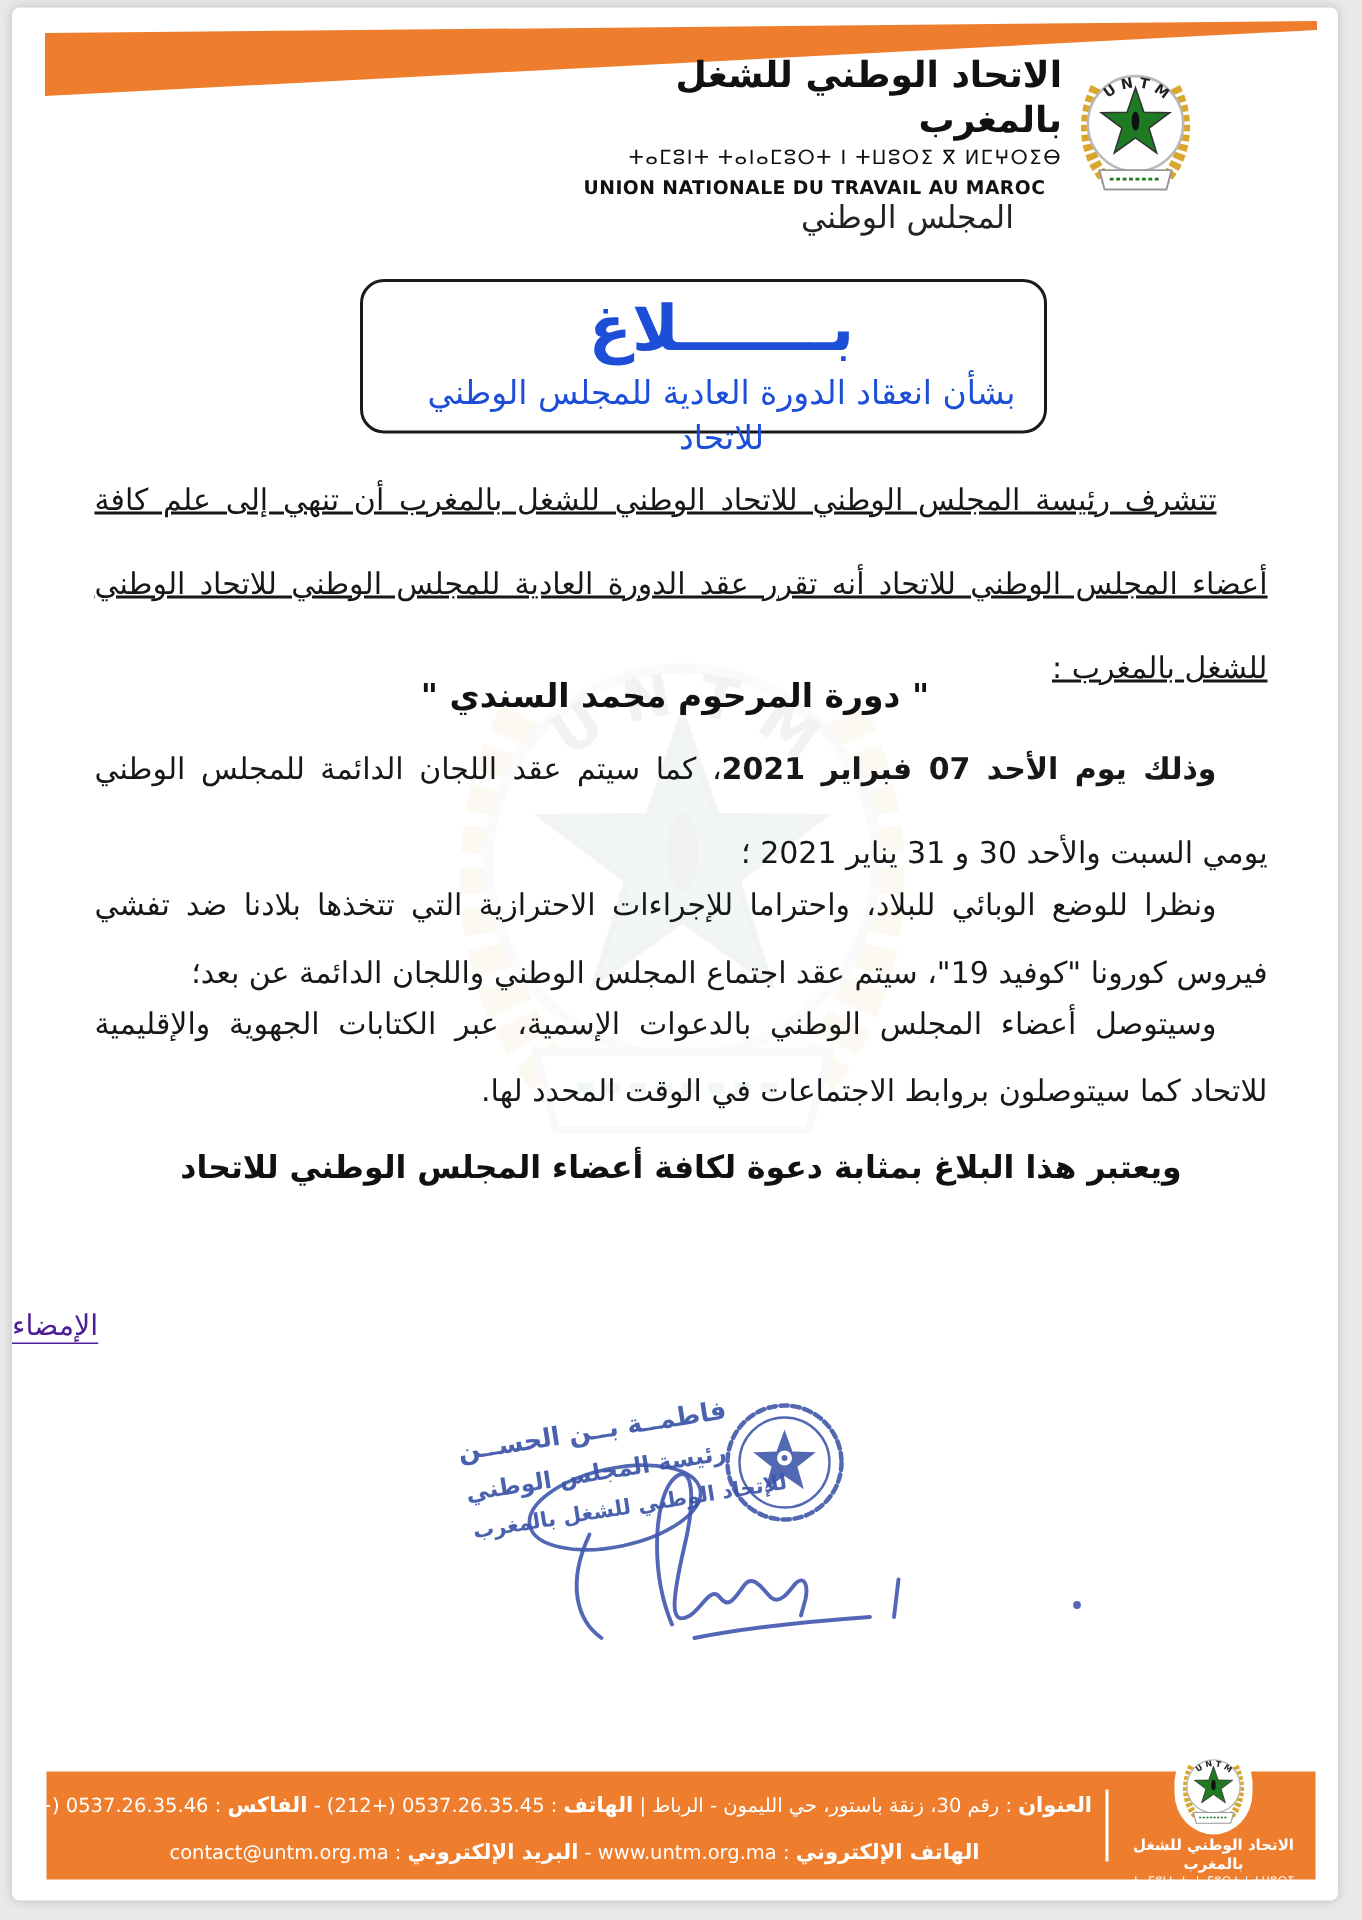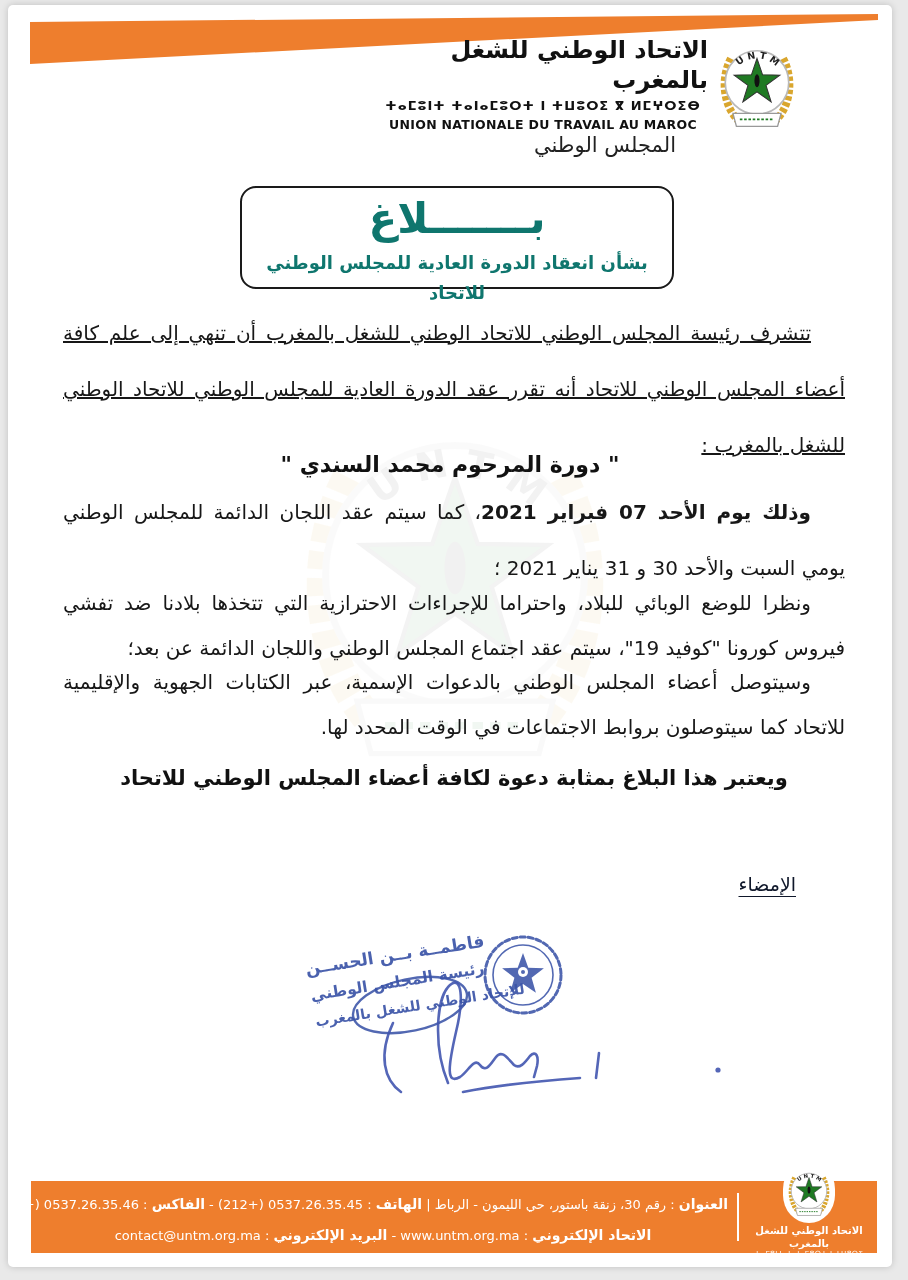--- a/index.html
+++ b/index.html
@@ -20,37 +20,37 @@
     position:absolute;left:22px;top:9px;width:848px;height:50px;
     background:var(--accent);
     clip-path:polygon(0 8px, 848px 0px, 848px 6px, 0 50px);
   }
   
   .header-text{
     position:absolute;top:30px;right:184px;width:330px;
     text-align:right;direction:rtl;color:#111;
   }
   .header-ar{font-size:24px;font-weight:bold;line-height:30px;}
-  .header-tif{font-size:13px;font-weight:bold;letter-spacing:1px;line-height:22px;direction:ltr;text-align:center;}
+  .header-tif{font-size:13px;font-weight:normal;letter-spacing:1px;line-height:22px;direction:ltr;text-align:right;}
   .header-fr{font-size:12.5px;font-weight:bold;line-height:16px;direction:ltr;text-align:center;letter-spacing:.3px;}
   .council{
     position:absolute;top:128px;left:492px;width:210px;text-align:center;
     font-size:21px;color:#222;direction:rtl;
   }
   .logo-header{position:absolute;left:706px;top:26px;width:86px;height:103px;}
   
   .watermark{position:absolute;left:272px;top:360px;width:350px;height:420px;opacity:.055;pointer-events:none;}
   
   .title-box{
     position:absolute;left:232px;top:181px;width:430px;height:99px;
     border:2.5px solid #1a1a1a;border-radius:16px;
-    text-align:center;direction:rtl;color:#0f766e;
+    text-align:center;direction:rtl;color:#1d4ed8;padding-left:24px;
   }
   .title-main{font-size:42px;font-weight:bold;line-height:58px;margin-top:2px;}
-  .title-sub{font-size:18px;font-weight:bold;line-height:30px;}
+  .title-sub{font-size:22px;font-weight:normal;line-height:30px;}
   
   .para{
     position:absolute;right:47px;width:782px;direction:rtl;
     font-size:20px;color:#171717;text-align:justify;text-align-last:right;
   }
   .p1{top:300px;line-height:56px;text-indent:34px;text-decoration:underline;}
   .p2{top:479px;line-height:56px;text-indent:34px;}
   .p3{top:576px;line-height:45px;text-indent:34px;}
   .p4{top:655px;line-height:45px;text-indent:34px;margin-left:38px;}
   .session-line{
@@ -60,22 +60,22 @@
   .invitation{
     position:absolute;top:756px;left:0;width:892px;text-align:center;
     direction:rtl;font-size:21px;font-weight:bold;color:#111;line-height:34px;
   }
   .date-line{
     position:absolute;top:830px;left:56px;direction:rtl;
     font-size:19px;color:#111;text-decoration:underline;
     text-underline-offset:5px;
   }
   .sig-label{
-    position:absolute;top:868px;left:0;width:788px;text-align:right;direction:rtl;
-    font-size:19px;color:#0f172a;
+    position:absolute;top:868px;left:0;width:788px;text-align:left;direction:rtl;
+    font-size:19px;color:#4c1d95;
   }
   .sig-label span{text-decoration:underline;text-underline-offset:5px;}
   
   .stamp-text{position:absolute;direction:rtl;color:#3b54a8;font-weight:bold;opacity:.92;white-space:nowrap;}
   .st1{left:317px;top:938px;width:160px;font-size:17px;transform:rotate(-9deg);text-align:center;}
   .st2{left:327px;top:966px;width:150px;font-size:15.5px;transform:rotate(-9deg);text-align:center;}
   .st3{left:306px;top:992px;width:212px;font-size:14px;transform:rotate(-9deg);text-align:center;}
   .stamp-svg{position:absolute;left:290px;top:900px;width:440px;height:200px;}
   
   .footer-band{
@@ -179,21 +179,21 @@
     <div class="stamp-text st1">فاطمــة بــن الحســن</div>
     <div class="stamp-text st2">رئيسة المجلس الوطني</div>
     <div class="stamp-text st3">للإتحاد الوطني للشغل بالمغرب</div>
 
     <div class="footer-band"></div>
     <div class="footer-text">
       <div class="footer-line">
         <b>العنوان</b><span> : رقم 30، زنقة باستور، حي الليمون - الرباط | </span><b>الهاتف</b><span> : 0537.26.35.45 (+212) - </span><b>الفاكس</b><span> : 0537.26.35.46 (+212)</span>
       </div>
       <div class="footer-line">
-        <b>الاتحاد الإلكتروني</b><span> : www.untm.org.ma - </span><b>البريد الإلكتروني</b><span> : contact@untm.org.ma</span>
+        <b>الهاتف الإلكتروني</b><span> : www.untm.org.ma - </span><b>البريد الإلكتروني</b><span> : contact@untm.org.ma</span>
       </div>
     </div>
     <div class="footer-sep"></div>
     <div class="footer-logo-wrap">
       <span class="footer-logo">
         <svg viewBox="0 0 100 120" width="48" height="58">
             <use href="#untm-emblem"></use>
           </svg>
       </span>
       <div class="fl-ar">الاتحاد الوطني للشغل بالمغرب</div>

